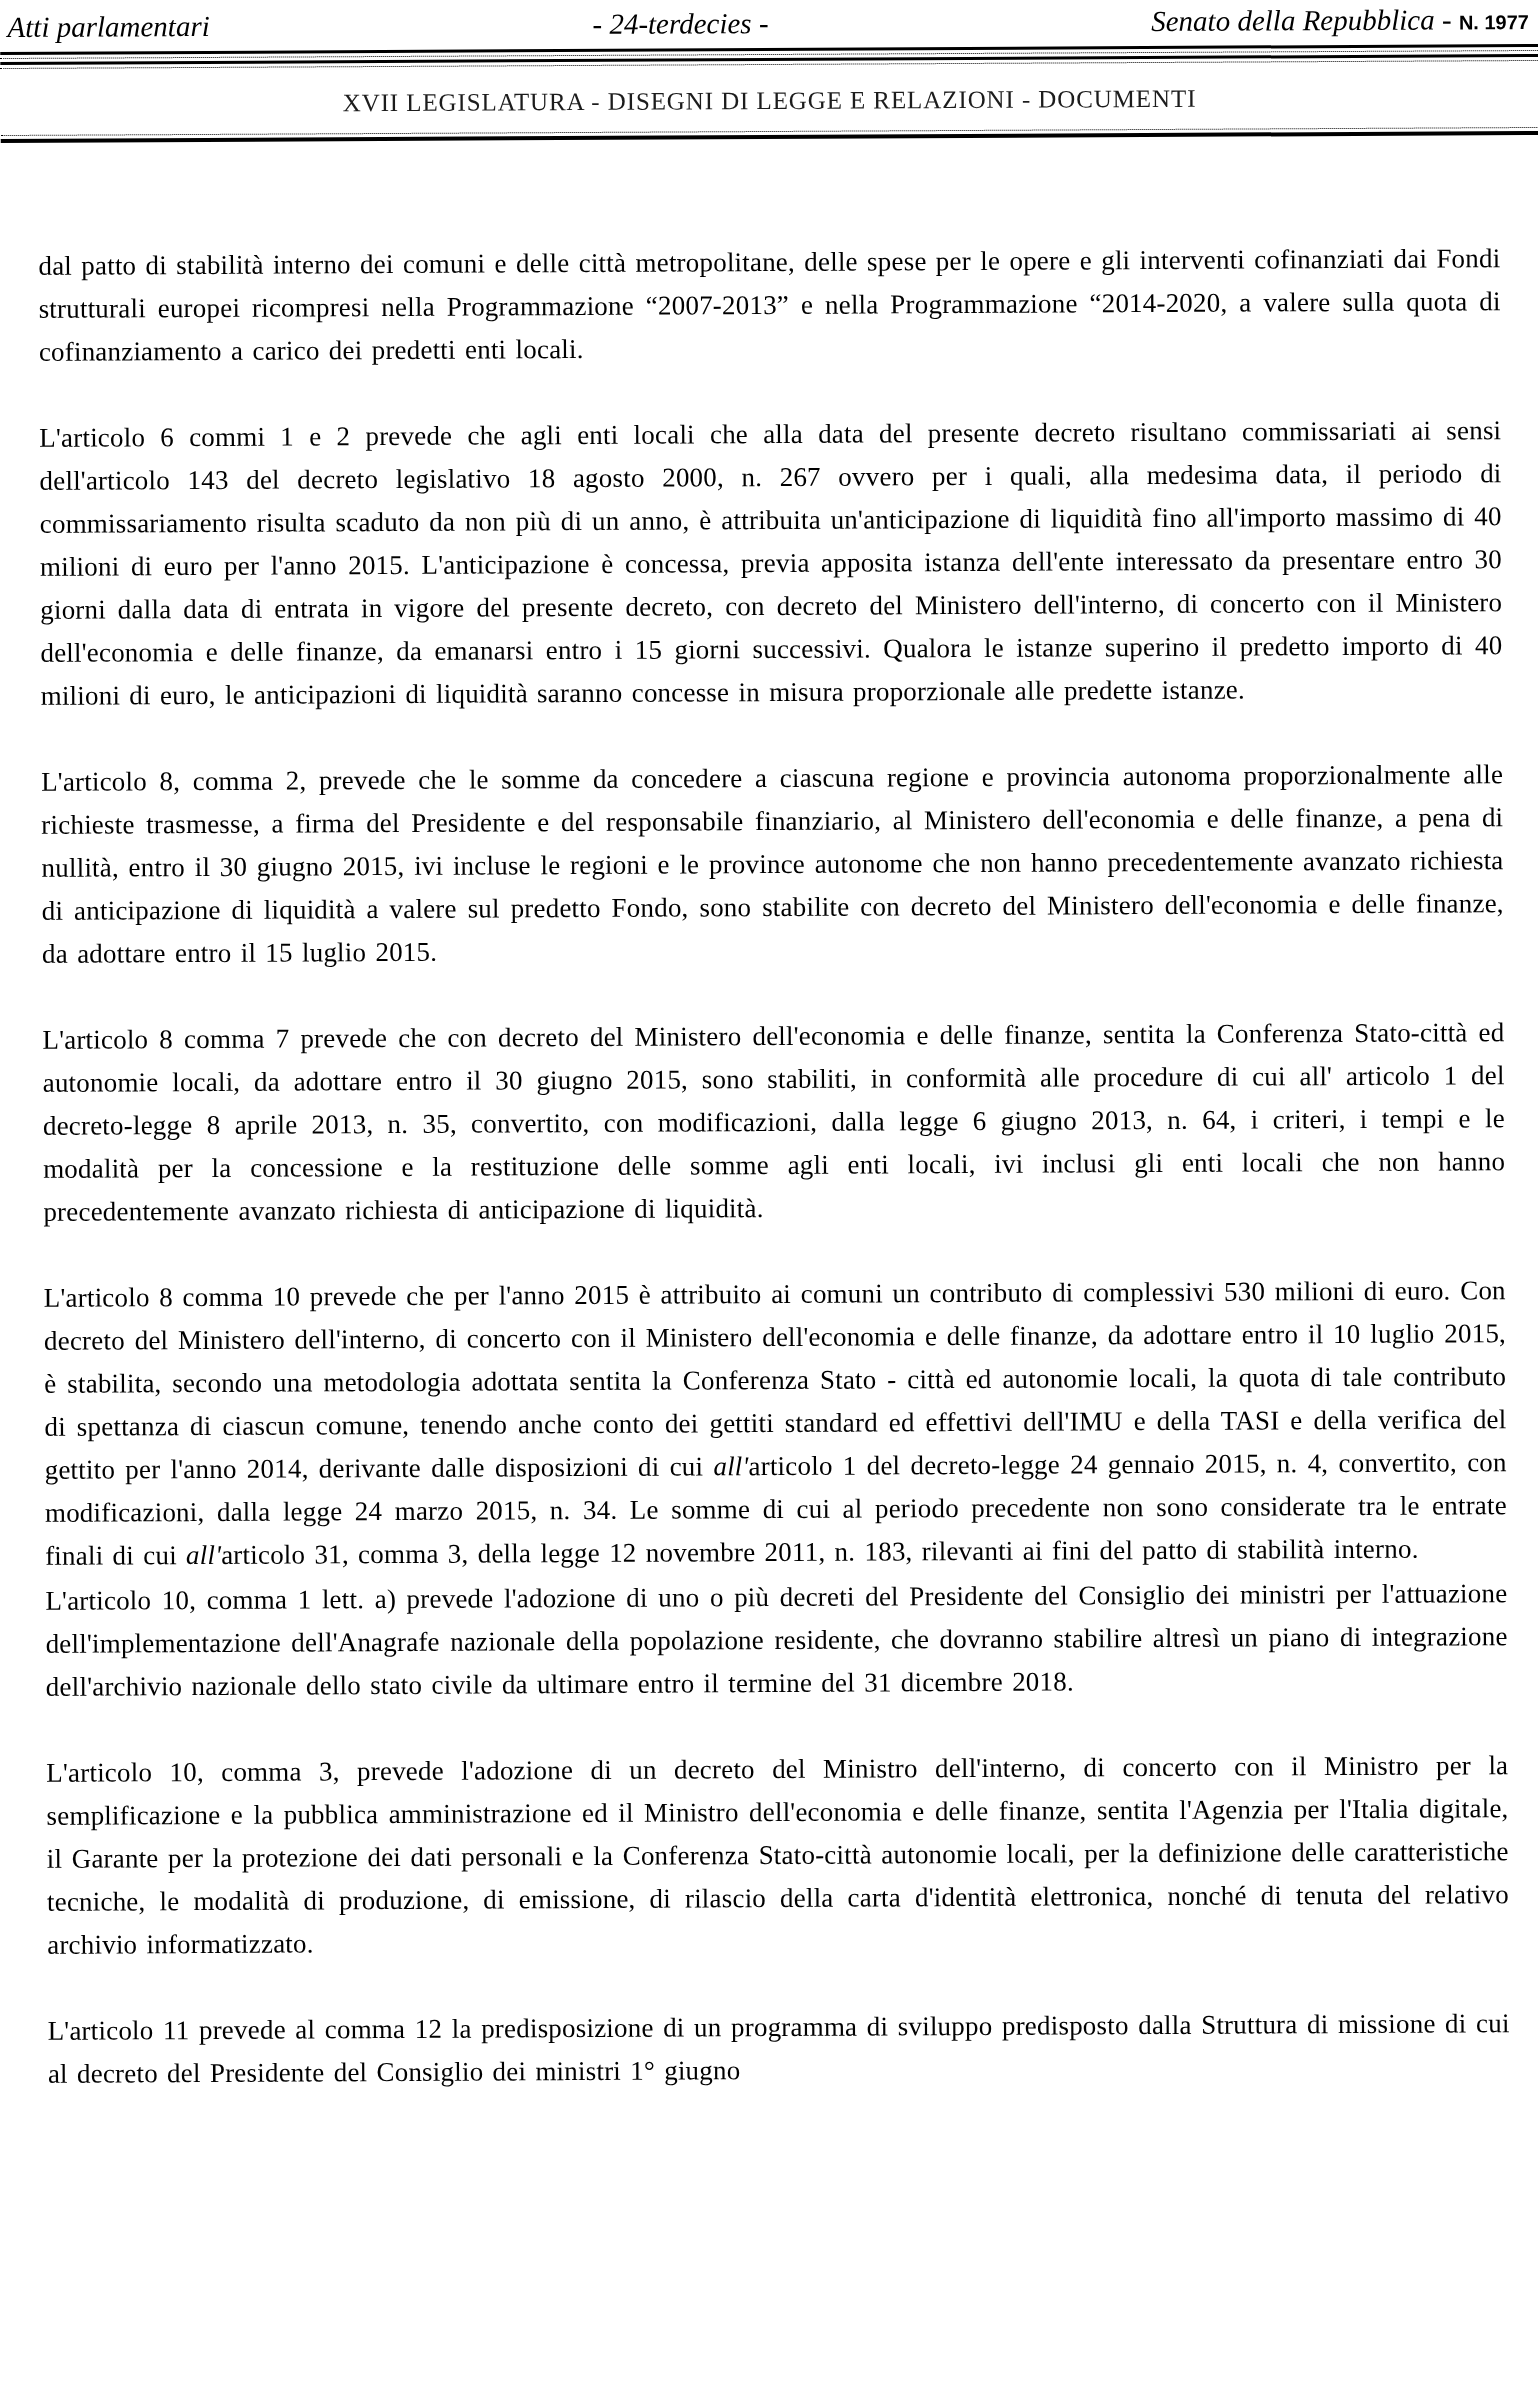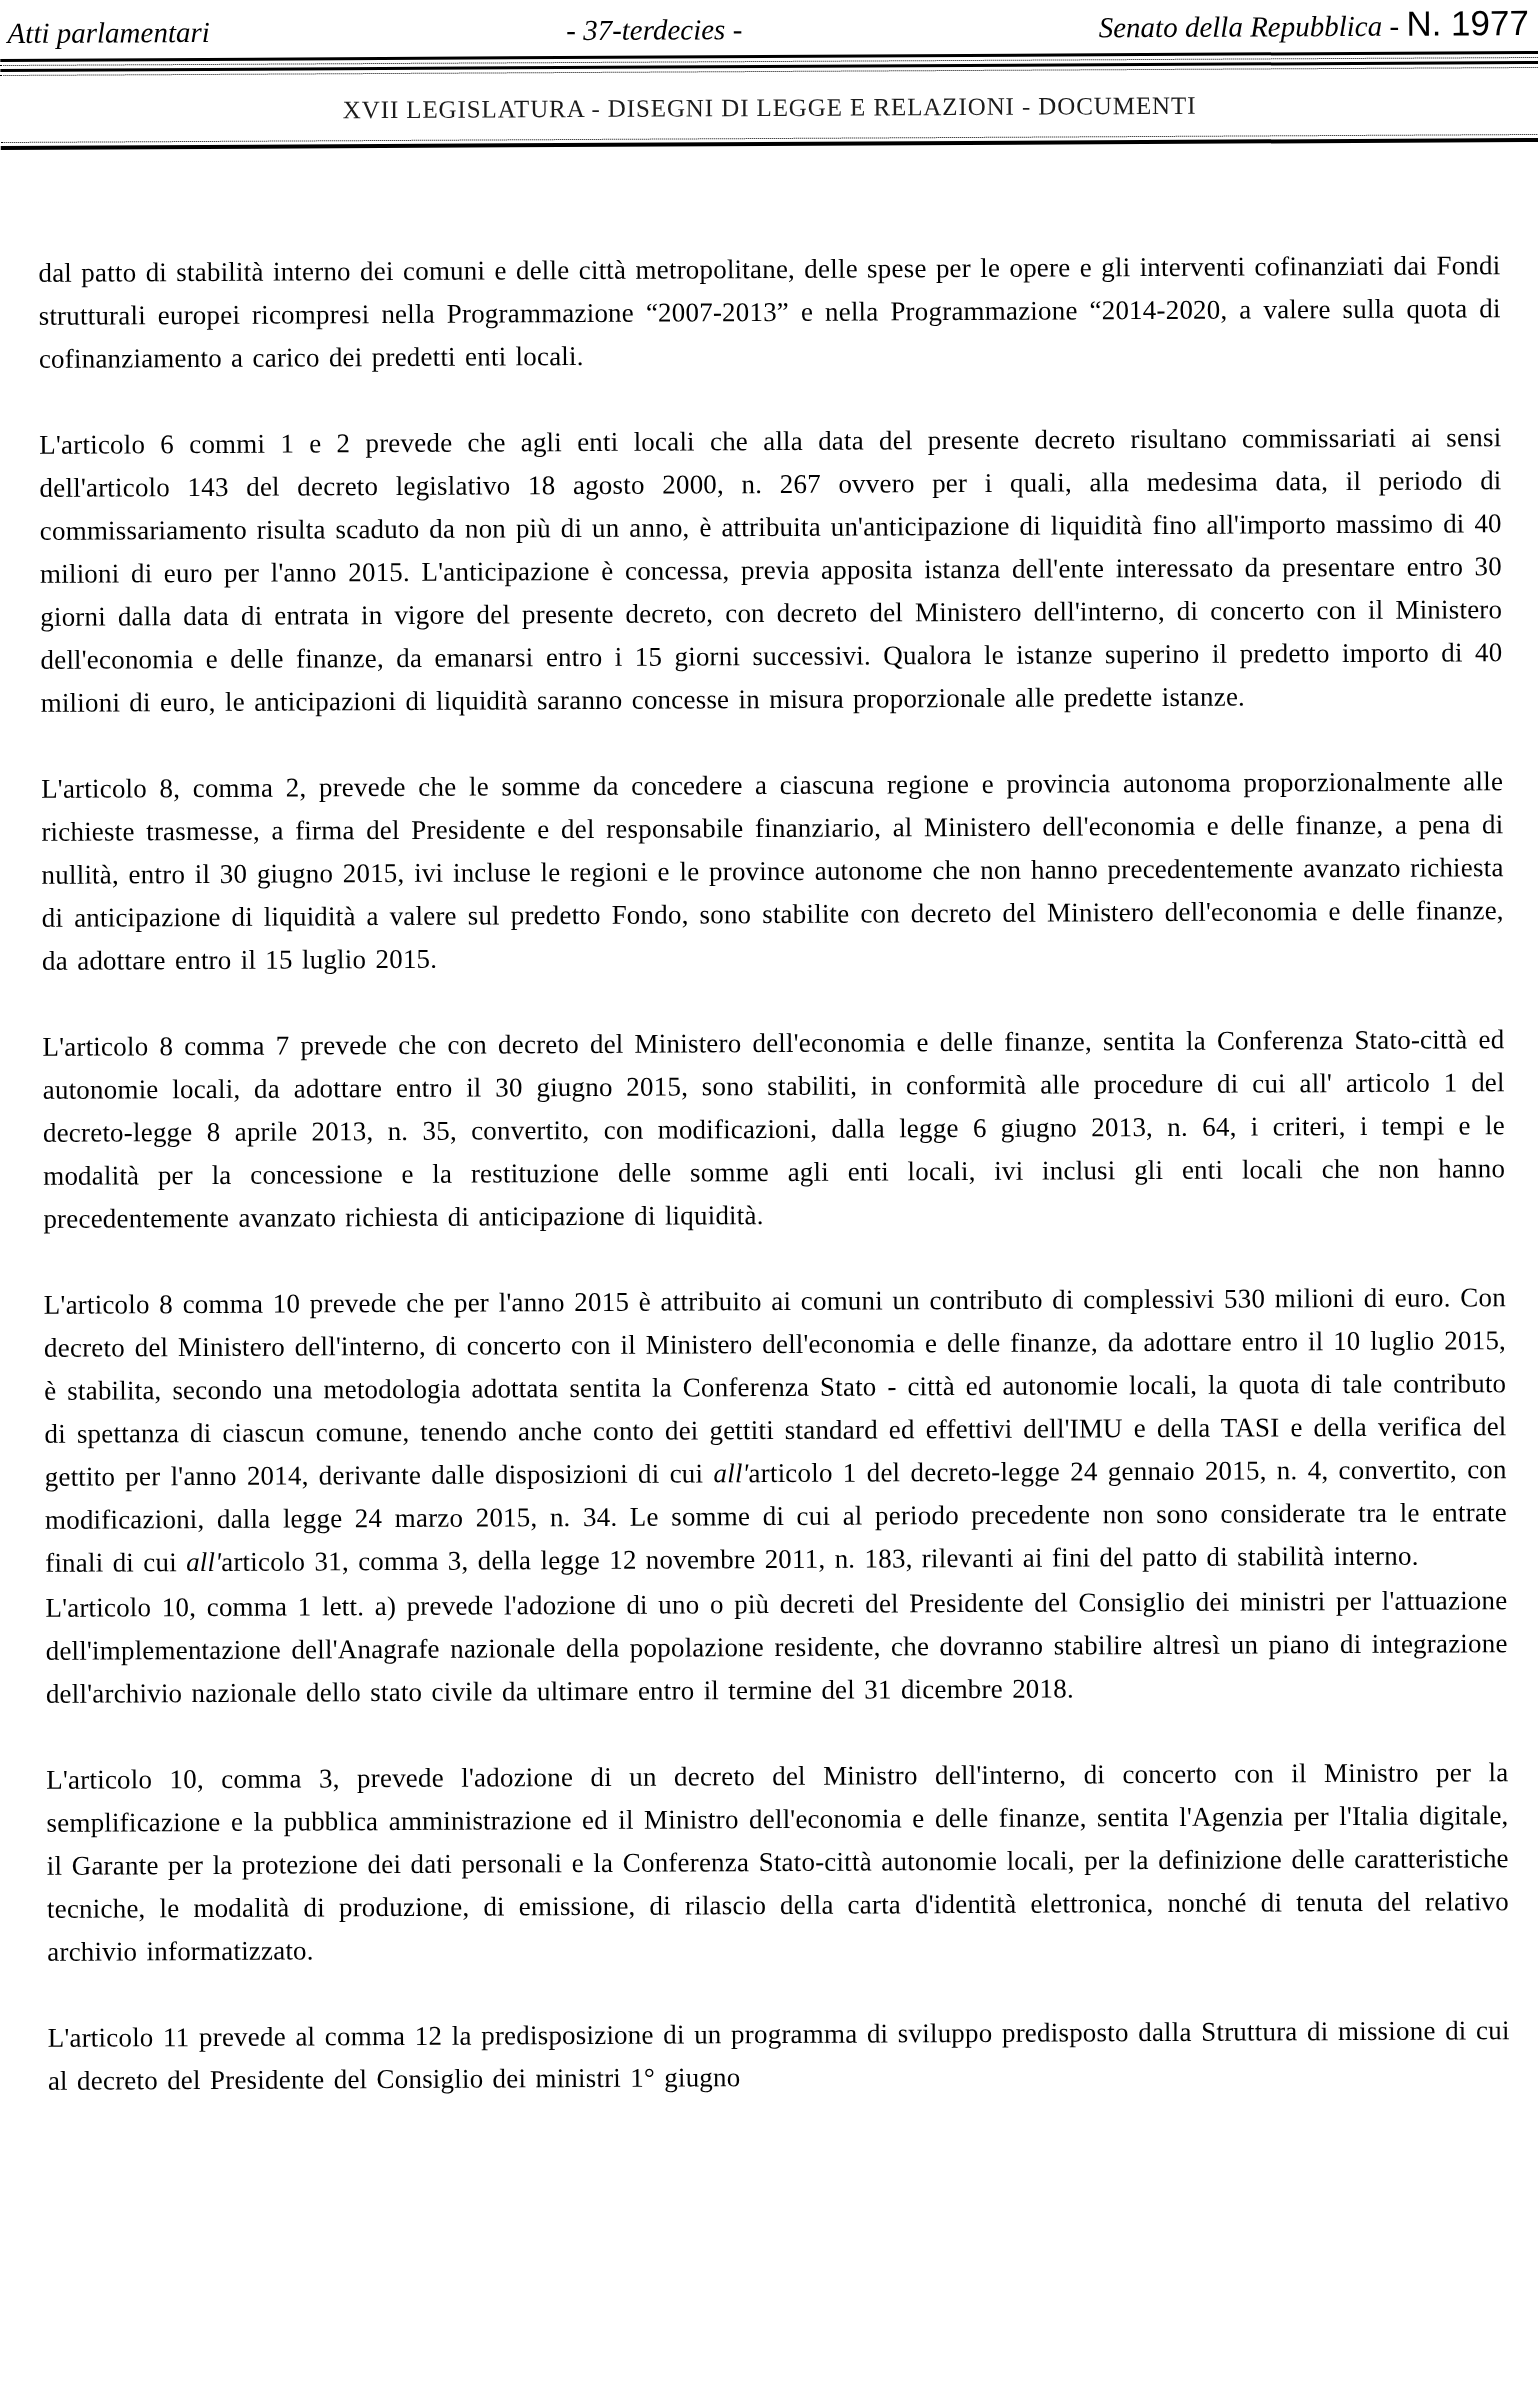--- a/index.html
+++ b/index.html
@@ -22,23 +22,23 @@
     display: flex;
     justify-content: space-between;
     align-items: baseline;
     padding: 7.4px 9.2px 0 7.4px;
     font-size: 29px;
   }
   .masthead .it { font-style: italic; }
   .right-group { white-space: nowrap; }
   .doc-num {
     font-family: "Liberation Sans", "DejaVu Sans", sans-serif;
-    font-weight: 400;
+    font-weight: 700;
     font-style: normal;
-    font-size: 35px;
+    font-size: 20px;
   }
   
   .rules-top { margin-top: 7.4px; }
   .rule-solid  { height: 3.7px; background: #000; }
   .rule-solid.thin { height: 2.8px; }
   .rule-dotted {
     height: 0;
     border-top: 1.8px dotted #000;
     margin: 2.8px 0;
   }
@@ -64,21 +64,21 @@
   main p.no-gap { margin-bottom: 1.8px; }
 </style>
 </head>
 <body>
 
 <div class="page">
 
   <header>
     <div class="masthead">
       <span class="it">Atti parlamentari</span>
-      <span class="it">- 37-terdecies -</span>
+      <span class="it">- 24-terdecies -</span>
       <span class="right-group">
         <span class="it">Senato della Repubblica -</span>
         <span class="doc-num">N. 1977</span>
       </span>
     </div>
 
     <div class="rules-top">
       <div class="rule-solid"></div>
       <div class="rule-dotted"></div>
       <div class="rule-solid thin"></div>

